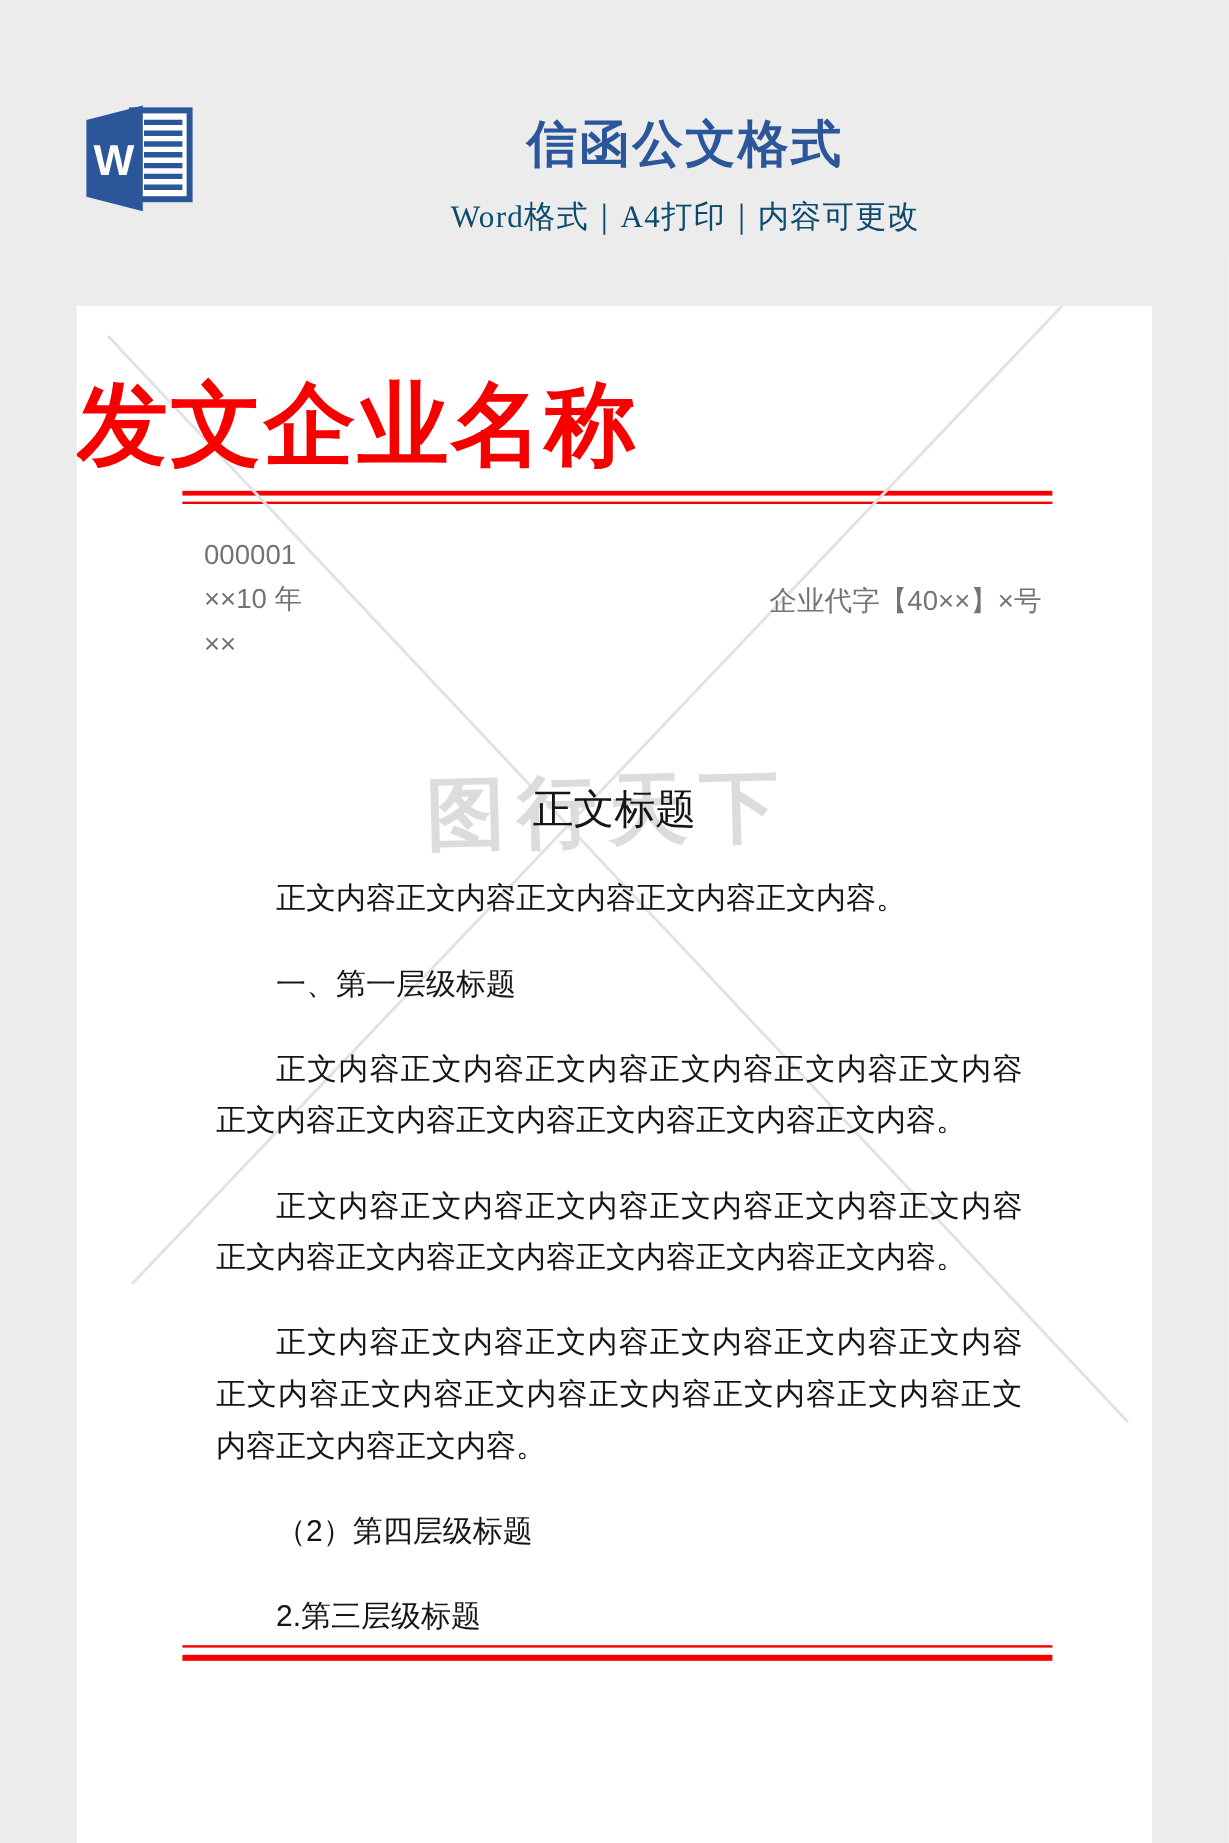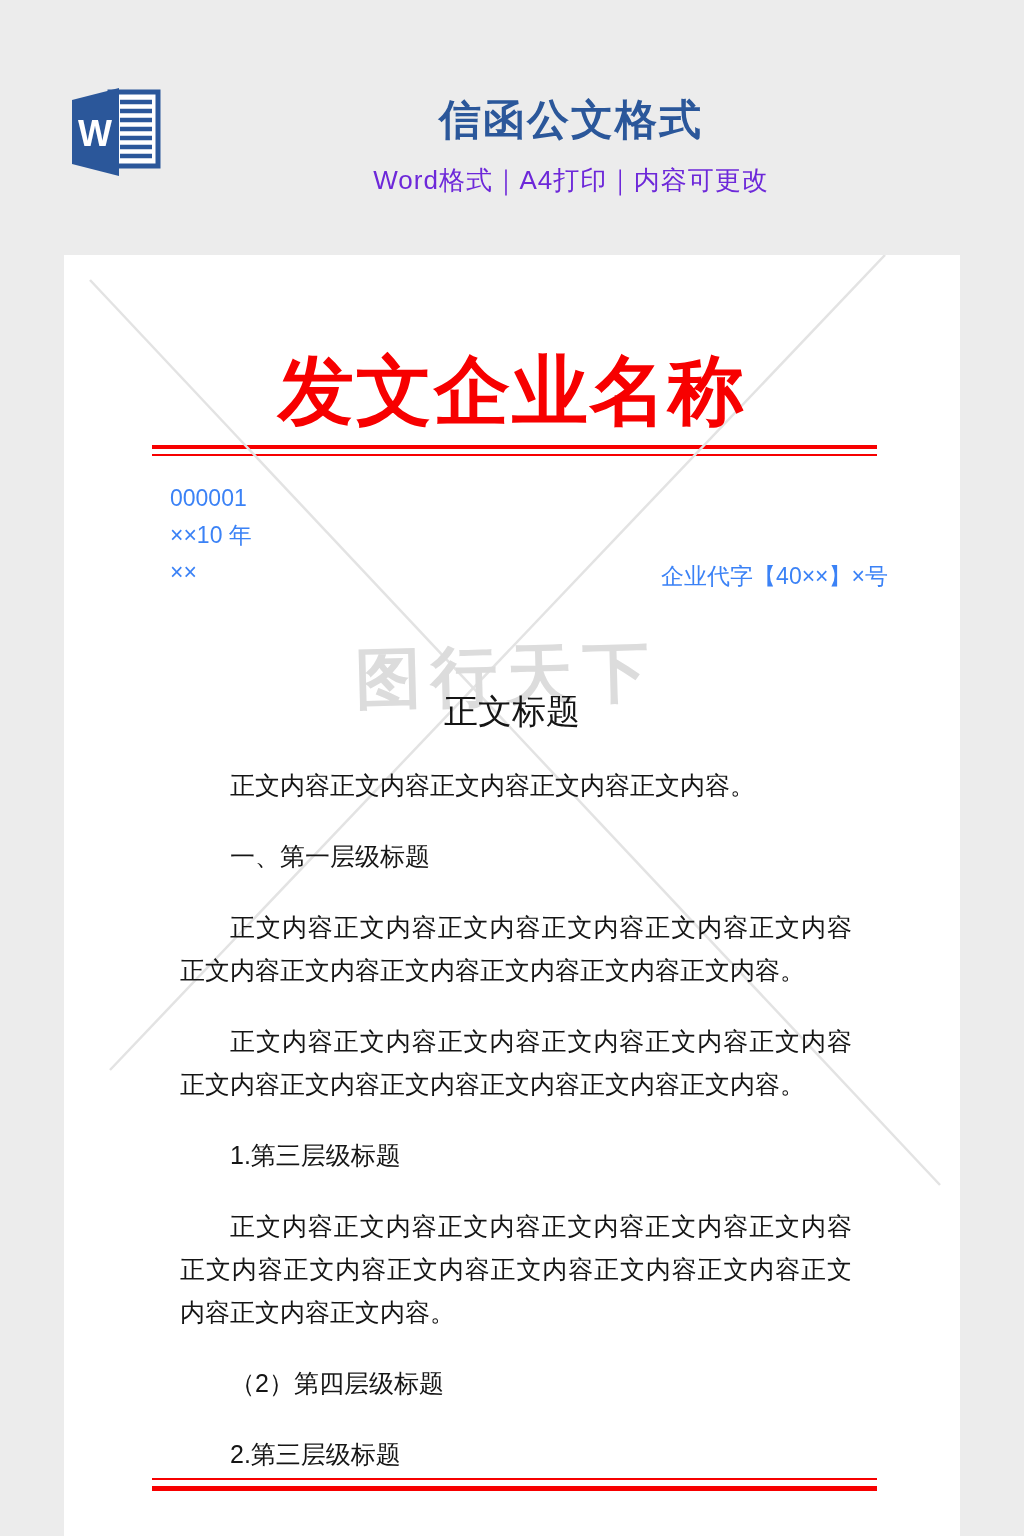--- a/index.html
+++ b/index.html
@@ -14,55 +14,54 @@
 
   
   .header { position: relative; height: 255px; }
   .word-icon { position: absolute; left: 62px; top: 84px; width: 102px; height: 92px; }
   .header-text { margin-left: 118px; text-align: center; padding-top: 92px; }
   .header-title {
     font-size: 42px; font-weight: bold;
     color: var(--word-blue, #2b579a);
     letter-spacing: 2px;
   }
-  .header-subtitle { font-size: 26px; color: #6d28d9; margin-top: 15px; letter-spacing: 1px; }
+  .header-subtitle { font-size: 26px; color: #0c4a6e; margin-top: 15px; letter-spacing: 1px; font-family: Liberation Serif, serif; }
 
   
   .page {
     position: absolute; left: 64px; top: 255px;
     width: 896px; height: 1281px;
     background: #ffffff;
     overflow: hidden;
   }
   .wm-lines { position: absolute; left: 0; top: 0; width: 896px; height: 1281px; pointer-events: none; }
 
   .company-name {
     position: relative;
-    padding-top: 98px;
-    text-align: center;
+    padding-top: 62px;
     font-size: 76px; font-weight: bold;
     color: var(--red, #f70000);
     letter-spacing: 2px;
     line-height: 1;
   }
 
   .rule { margin-left: 88px; width: 725px; }
   .rule-top { margin-top: 16px; }
   .rule-bottom { margin-top: 2px; }
   .rl-thick { height: 4px; background: var(--red, #f70000); }
   .rl-thin  { height: 2px; background: var(--red, #f70000); }
   .rl-gap   { height: 5px; }
   .rule-bottom .rl-thick { height: 5px; }
   .rule-bottom .rl-gap { height: 6px; }
 
   .meta-row {
     position: relative;
-    display: flex; justify-content: space-between; align-items: flex-end;
-    margin: 24px 72px 0 106px;
-    font-size: 23px; color: #3b82f6;
+    display: flex; justify-content: space-between; align-items: center;
+    margin: 24px 92px 0 106px;
+    font-size: 23px; color: #737373;
   }
   .meta-left div { line-height: 37px; }
   .meta-right { line-height: 30px; }
 
   .watermark-text {
     position: absolute; left: 0; right: 10px; top: 376px;
     text-align: center;
     font-family: "DejaVu Serif", serif;
     font-size: 66px; font-weight: bold;
     color: #dcdcdc;
@@ -140,21 +139,20 @@
     <div class="meta-right">企业代字【40××】×号</div>
   </div>
 
   <div class="body-title">正文标题</div>
 
   <div class="doc-body">
       <div class="body-line indent">正文内容正文内容正文内容正文内容正文内容。</div>
       <div class="body-line indent">一、第一层级标题</div>
       <div class="body-line indent">正文内容正文内容正文内容正文内容正文内容正文内容正文内容正文内容正文内容正文内容正文内容正文内容。</div>
       <div class="body-line indent">正文内容正文内容正文内容正文内容正文内容正文内容正文内容正文内容正文内容正文内容正文内容正文内容。</div>
-      <div class="body-line indent">1.第三层级标题</div>
       <div class="body-line indent">正文内容正文内容正文内容正文内容正文内容正文内容正文内容正文内容正文内容正文内容正文内容正文内容正文内容正文内容正文内容。</div>
       <div class="body-line indent">（2）第四层级标题</div>
       <div class="body-line indent">2.第三层级标题</div>
     </div>
 
   <div class="rule rule-bottom">
     <div class="rl-thin"></div>
       <div class="rl-gap"></div>
       <div class="rl-thick"></div>
   </div>

